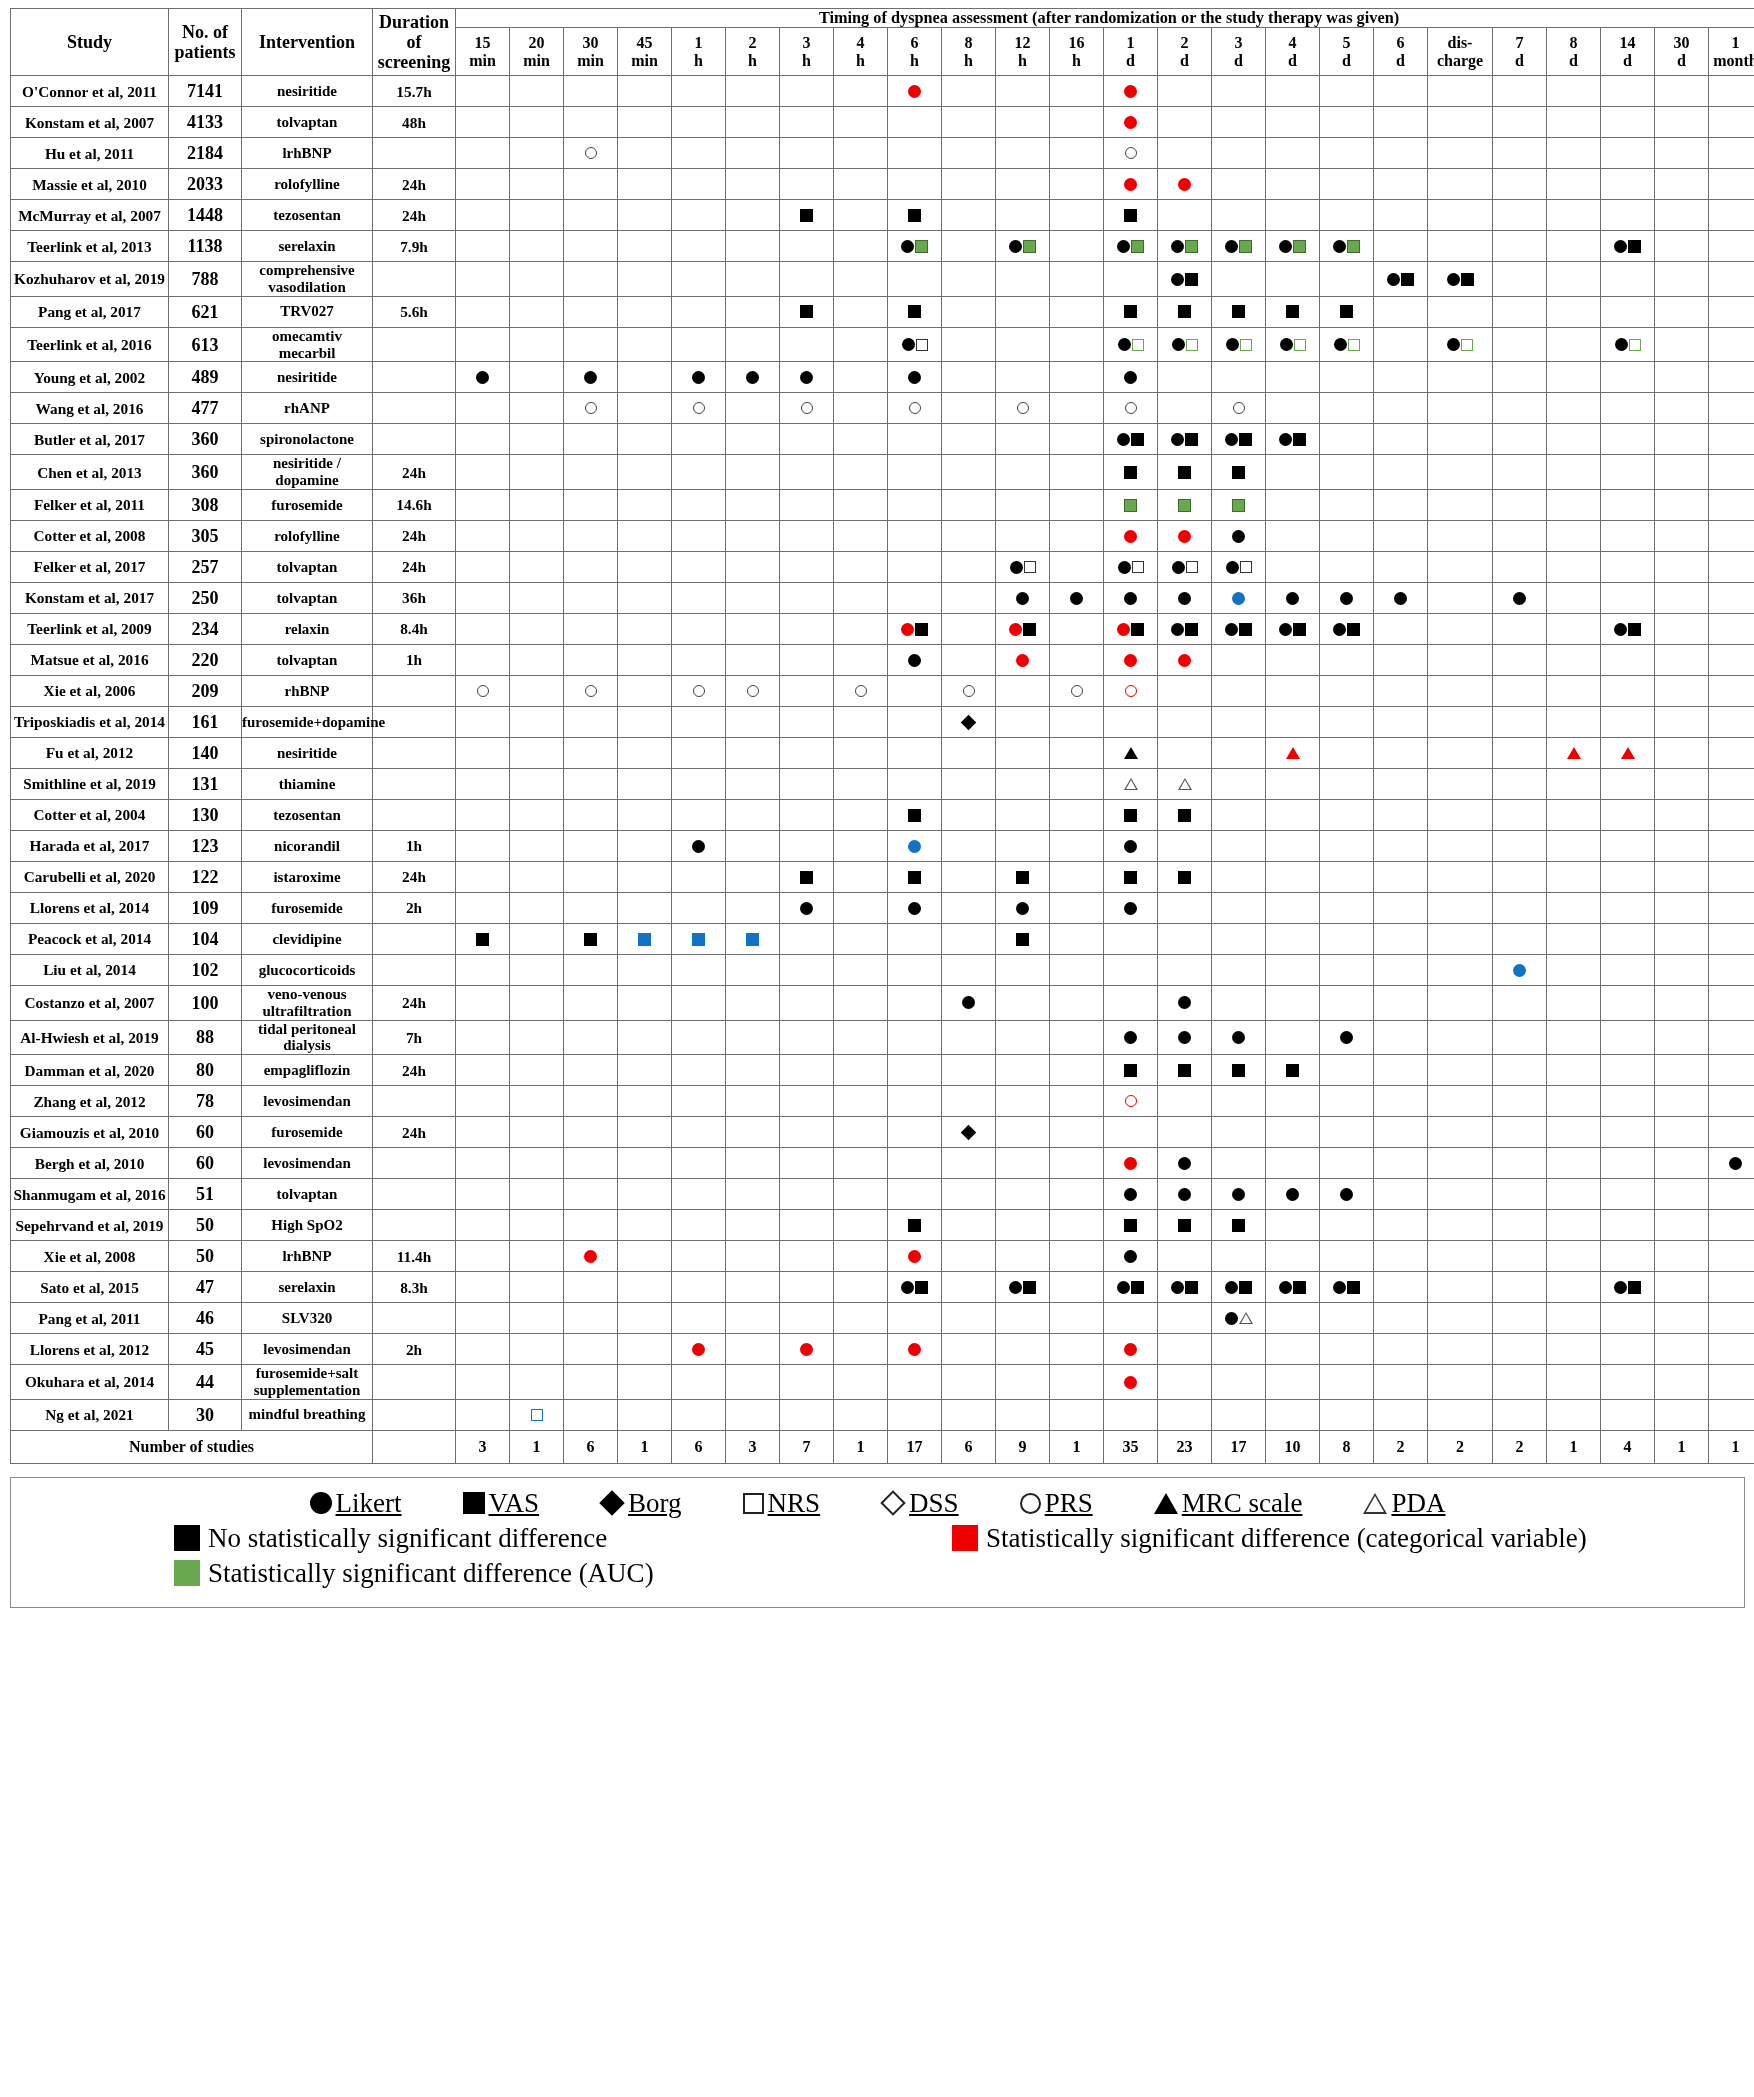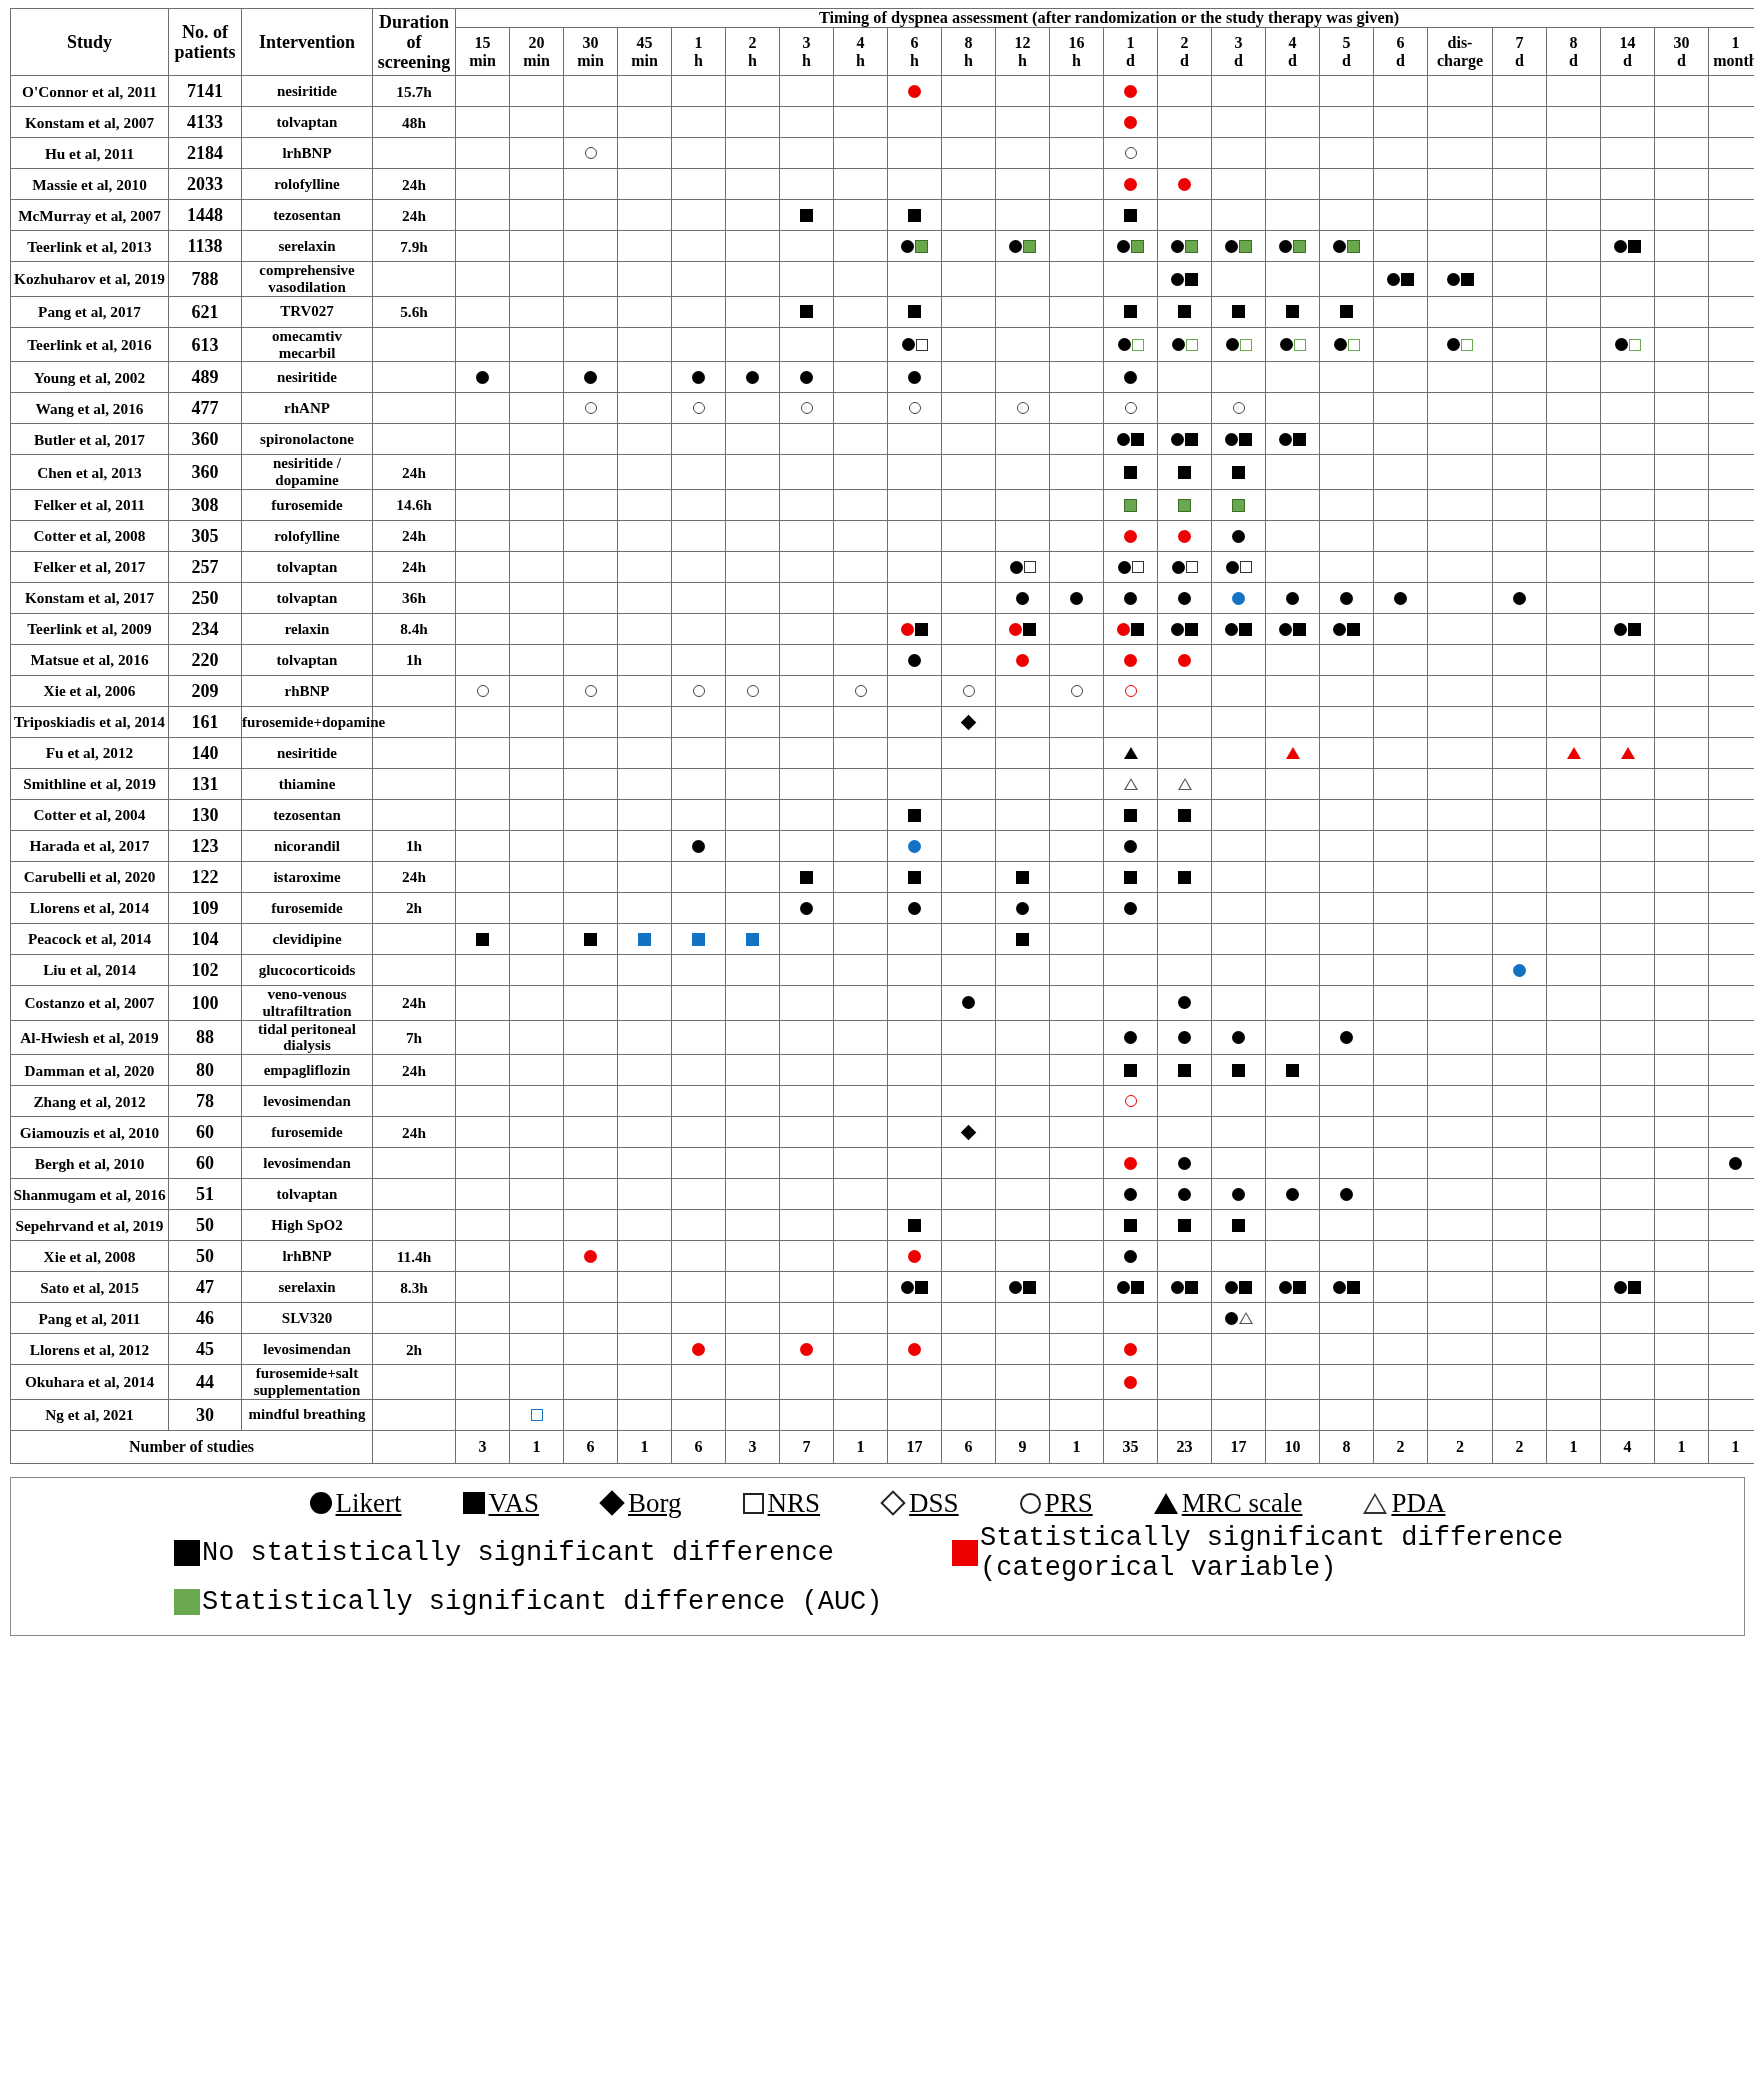--- a/index.html
+++ b/index.html
@@ -140,21 +140,21 @@
     display: flex;
     align-items: center;
     font-family: "Liberation Serif", "DejaVu Serif", serif;
     font-size: 27px;
     color: #000;
   }
   .legend-row.r1 { justify-content: center; gap: 61px; margin-bottom: 6px; text-decoration: underline; }
   .legend-row.r2, .legend-row.r3 { padding-left: 149px; margin-bottom: 4px; }
   .legend-item { display: flex; align-items: center; gap: 4px; white-space: nowrap; }
   .legend-item .lbl { line-height: 1; }
-  .legend-half { width: 792px; display: flex; align-items: center; gap: 2px; font-family: Liberation Mono, monospace; }
+  .legend-half { width: 792px; display: flex; align-items: center; gap: 8px; }
 
   
   .lg { display: inline-block; flex: none; }
   .lg.circle  { width: 22px; height: 22px; border-radius: 50%; background: #000; }
   .lg.ocircle { width: 21px; height: 21px; border-radius: 50%; border: 2px solid #222; }
   .lg.square  { width: 22px; height: 22px; background: #000; }
   .lg.osquare { width: 21px; height: 21px; border: 2px solid #222; }
   .lg.diamond { width: 18px; height: 18px; background: #000; transform: rotate(45deg); margin: 0 3px; }
   .lg.odiamond{ width: 18px; height: 18px; border: 2px solid #222; transform: rotate(45deg); margin: 0 3px; }
   .lg.triangle{

